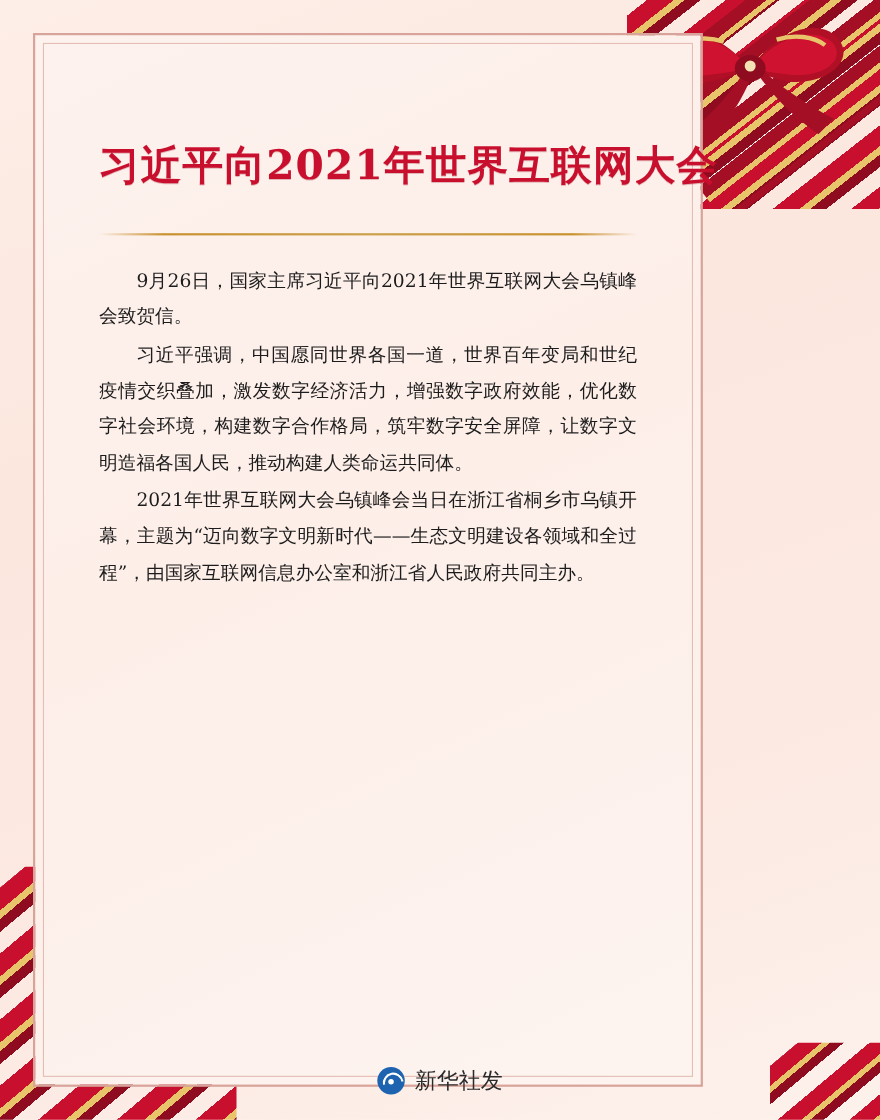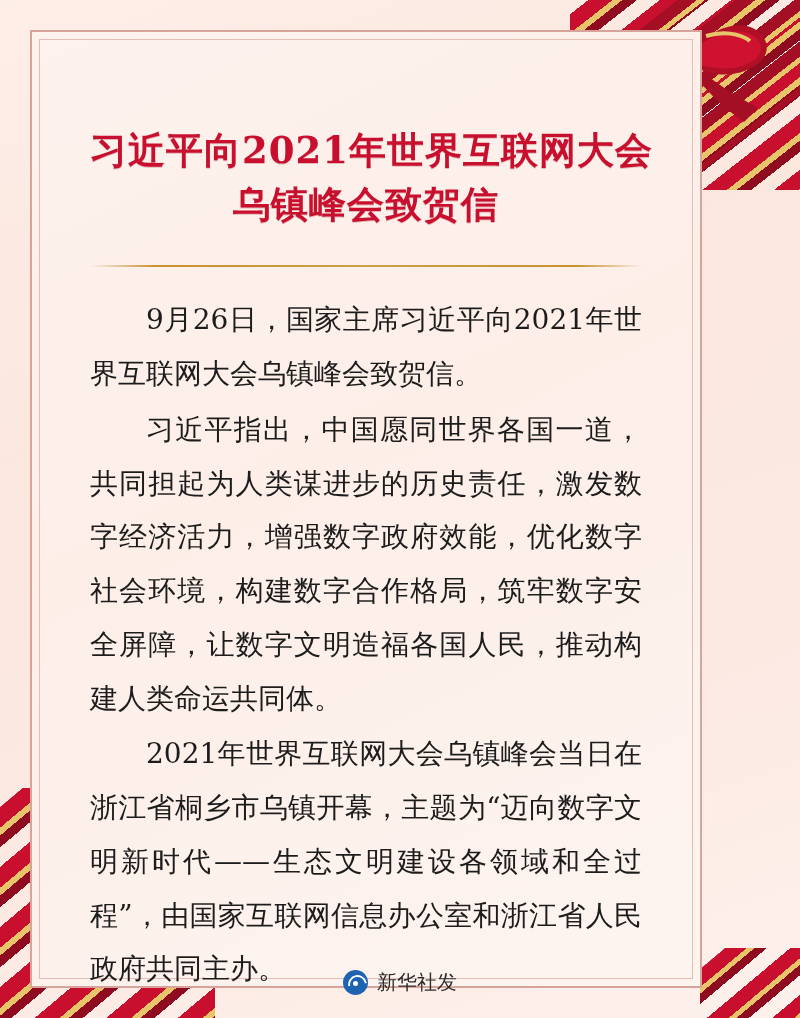--- a/index.html
+++ b/index.html
@@ -98,21 +98,21 @@
   .bow {
     position: absolute;
     top: 8px; right: 22px;
     width: 190px; height: 120px;
   }
 
   
   .frame-outer {
     position: absolute;
     left: 30px; top: 30px;
-    width: 672px; height: 958px;
+    width: 609px; height: 958px;
     border: 2px solid #d8a39a;
     background: linear-gradient(155deg, #fdf2ee 0%, #fdeee8 45%, #fdf4f0 100%);
   }
   .frame-inner {
     position: absolute;
     inset: 7px;
     border: 1px solid #e4bdb4;
   }
 
   .content {
@@ -138,21 +138,21 @@
     margin: 34px auto 0 auto;
     width: 100%;
     height: 2px;
     background: linear-gradient(to right, rgba(200,16,46,0) 0%, #c8912e 12%, #caa04a 50%, #c8912e 88%, rgba(200,16,46,0) 100%);
   }
 
   
   .body-text {
     margin-top: 26px;
     color: #1c1c1c;
-    font-size: 28px;
+    font-size: 17px;
     line-height: 1.92;
     text-align: justify;
     font-family: "DejaVu Serif", "Liberation Serif", serif;
   }
   .body-text p {
     margin: 0 0 2px 0;
     text-indent: 2em;
   }
 
   
@@ -231,28 +231,27 @@
     <div class="stripe-band br-band"></div>
   </div>
 
   <div class="frame-outer">
     <div class="frame-inner"></div>
 
     <div class="content">
 
       <div class="title">
         <span class="title-line">习近平向2021年世界互联网大会</span>
-        <span class="title-line">乌镇峰会致贺信</span>
       </div>
 
       <div class="title-rule"></div>
 
       <div class="body-text">
         <p>9月26日，国家主席习近平向2021年世界互联网大会乌镇峰会致贺信。</p>
-        <p>习近平指出，中国愿同世界各国一道，共同担起为人类谋进步的历史责任，激发数字经济活力，增强数字政府效能，优化数字社会环境，构建数字合作格局，筑牢数字安全屏障，让数字文明造福各国人民，推动构建人类命运共同体。</p>
+        <p>习近平强调，中国愿同世界各国一道，世界百年变局和世纪疫情交织叠加，激发数字经济活力，增强数字政府效能，优化数字社会环境，构建数字合作格局，筑牢数字安全屏障，让数字文明造福各国人民，推动构建人类命运共同体。</p>
         <p>2021年世界互联网大会乌镇峰会当日在浙江省桐乡市乌镇开幕，主题为“迈向数字文明新时代——生态文明建设各领域和全过程”，由国家互联网信息办公室和浙江省人民政府共同主办。</p>
       </div>
     </div>
   </div>
 
   <div class="footer">
     <span class="xinhua-logo"></span>
     <span class="footer-label">新华社发</span>
   </div>
 

